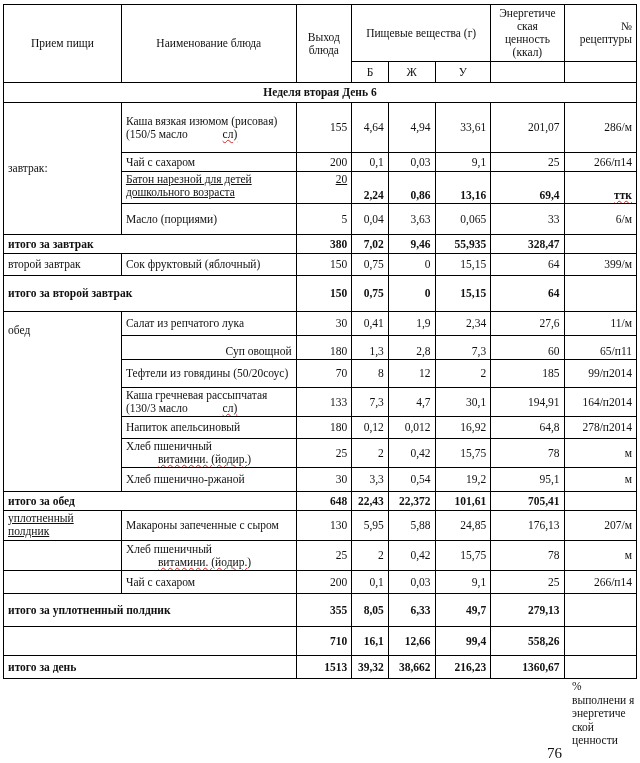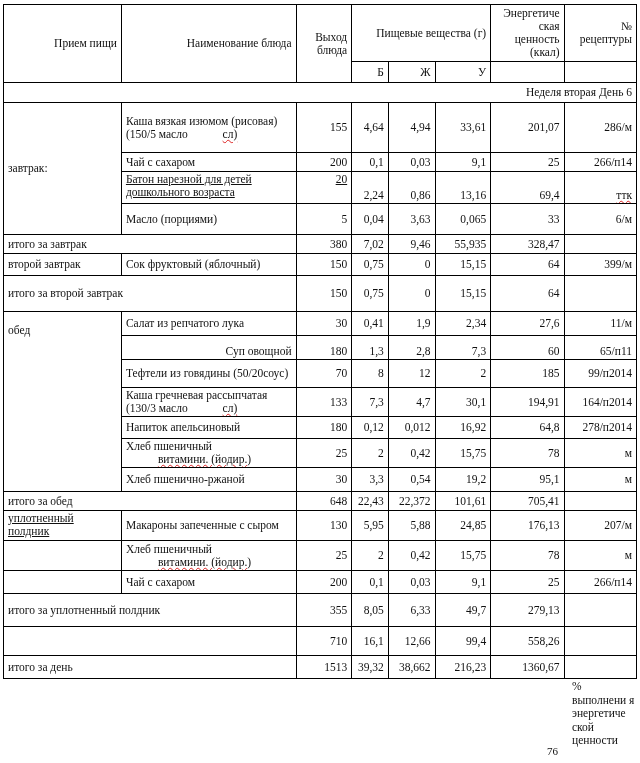--- a/index.html
+++ b/index.html
@@ -3,28 +3,28 @@
 <meta charset="utf-8">
 <style>
   html, body { margin: 0; padding: 0; background: #ffffff; }
   body { width: 640px; height: 763px; position: relative; overflow: hidden;
          font-family: "Liberation Serif", "DejaVu Serif", serif; color: #111; }
   table.menu { position: absolute; left: 3px; top: 4px; width: 634px;
                border-collapse: collapse; table-layout: fixed; font-size: 11.5px; line-height: 13px; }
   table.menu td { border: 1px solid #000; padding: 1px 4px; vertical-align: middle; overflow: hidden; }
   .c1 { width: 106px; } .c2 { width: 157px; } .c3 { width: 50px; } .c4 { width: 33px; }
   .c5 { width: 42px; } .c6 { width: 50px; } .c7 { width: 66px; } .c8 { width: 65px; }
-  .hdr { text-align: right; }
+  .hdr { text-align: center; }
   .num { text-align: right; }
-  .b { font-weight: normal; }
+  .b { font-weight: bold; }
   .top { vertical-align: top !important; text-decoration: underline; }
   .bot { vertical-align: bottom !important; text-align: right; }
   .wave { text-decoration: underline wavy #d22; text-decoration-thickness: 1px; margin-left: 32px; }
   .note { position: absolute; left: 572px; top: 680px; width: 64px; font-size: 11.5px; line-height: 13.5px; }
-  .pct { position: absolute; left: 547px; top: 745px; font-size: 11px; }
+  .pct { position: absolute; left: 547px; top: 745px; font-size: 15px; }
 </style>
 </head>
 <body>
 
 <table class="menu">
   <colgroup>
     <col class="c1">
       <col class="c2">
       <col class="c3">
       <col class="c4">

